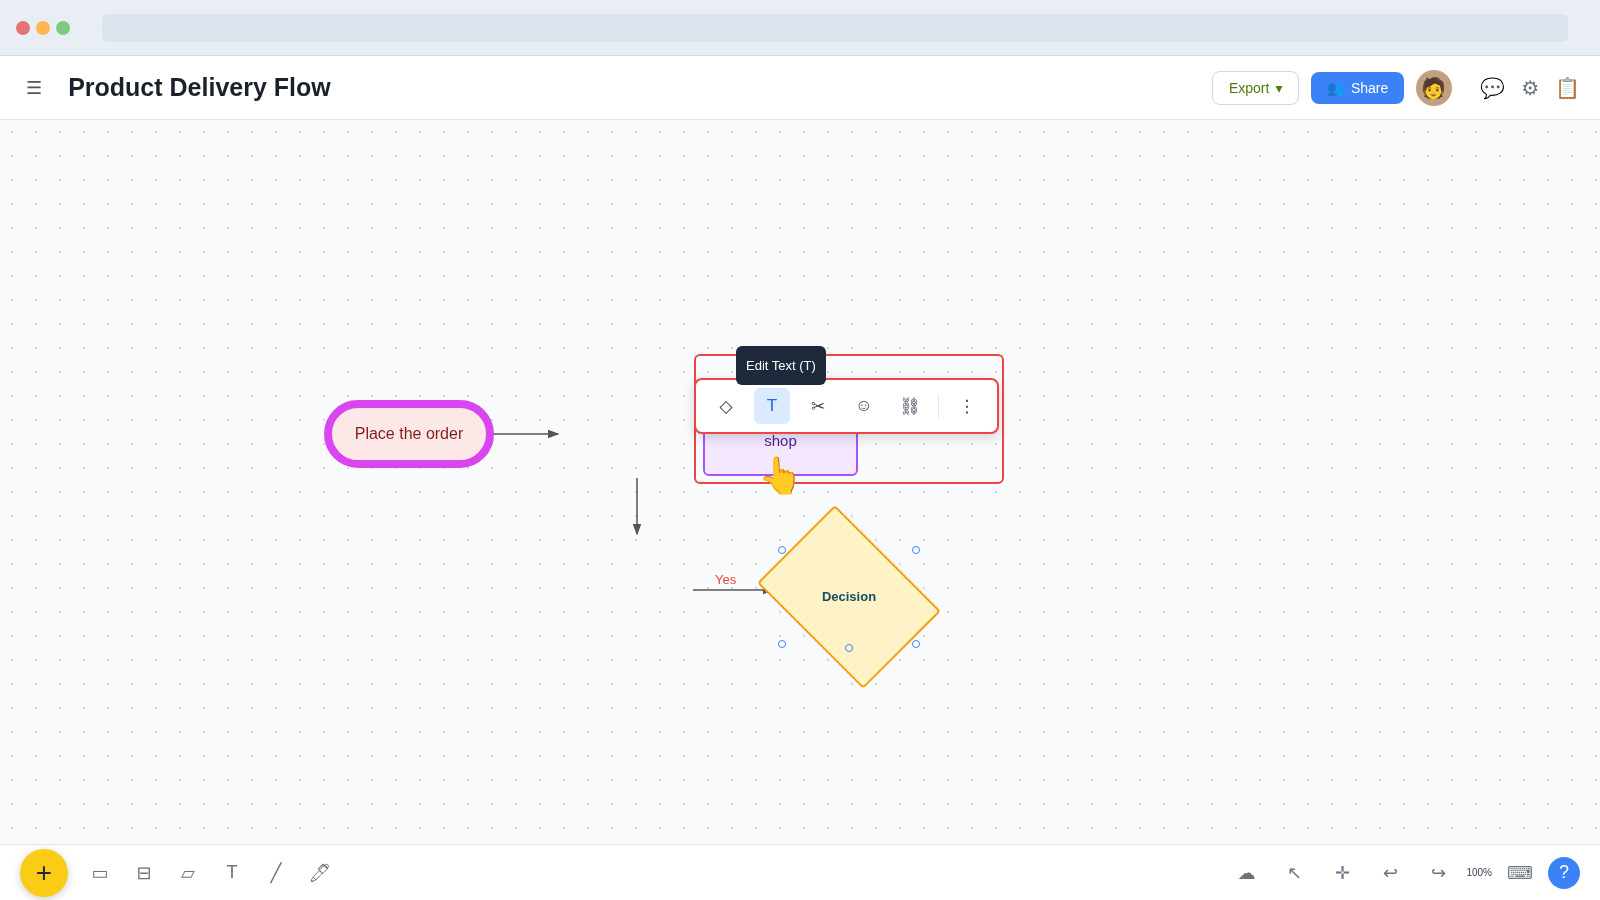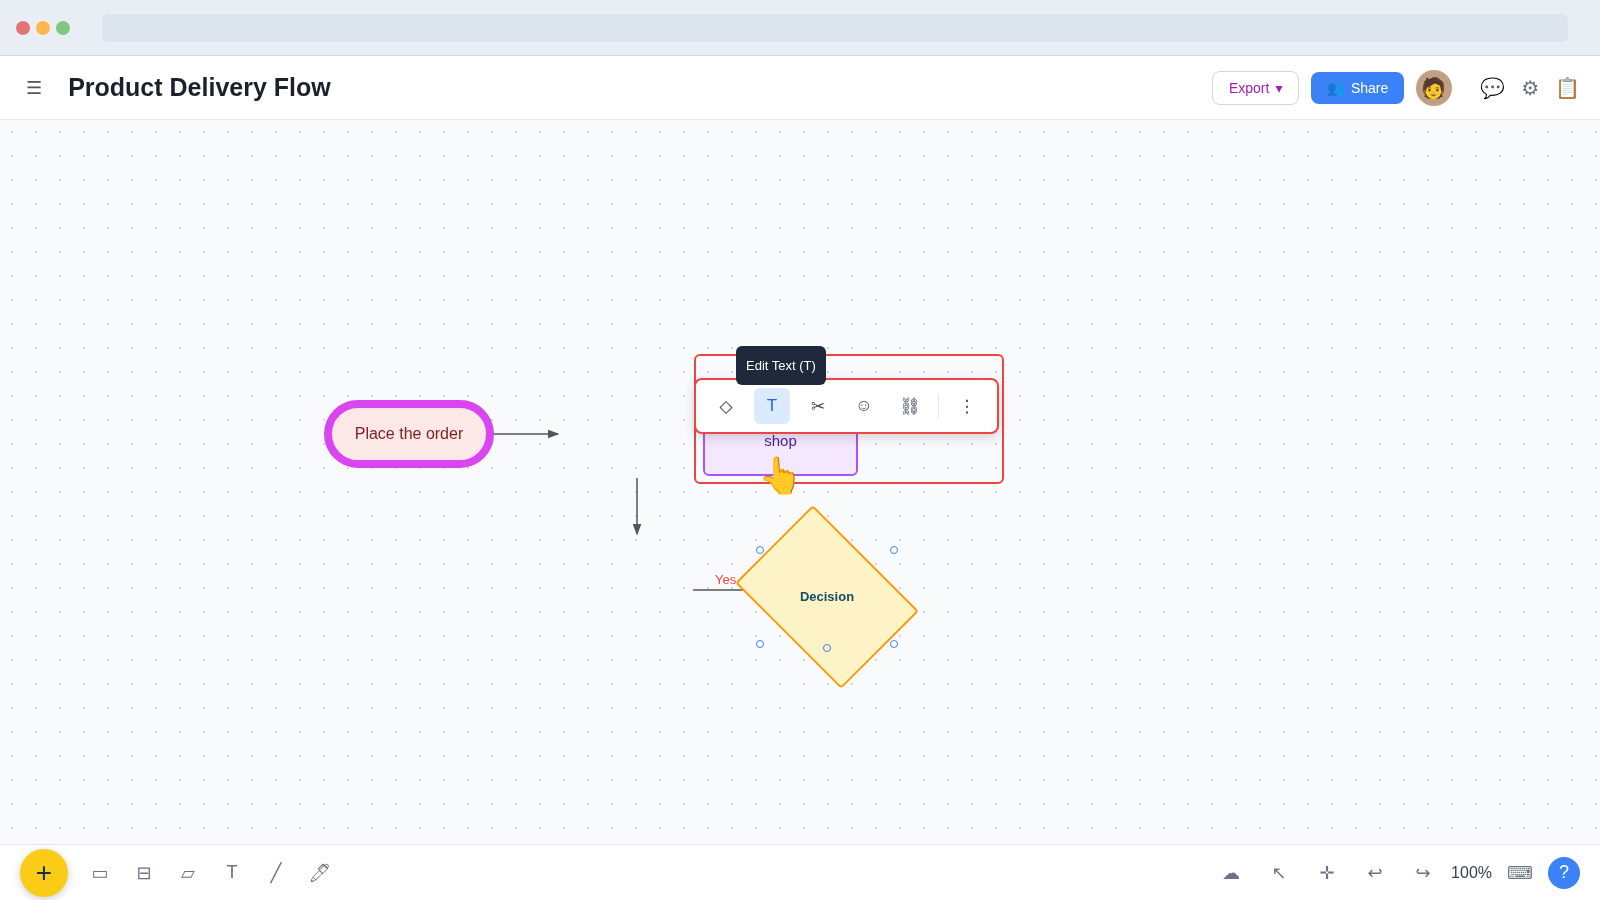--- a/index.html
+++ b/index.html
@@ -64,21 +64,21 @@
     }
     .toolbar-spacer { flex: 1; }
     .btn-export {
       display: flex; align-items: center; gap: 6px;
       padding: 8px 16px;
       border: 1.5px solid #d0d7de;
       border-radius: 8px;
       background: white;
       font-size: 14px;
       font-weight: 500;
-      color: #a21caf;
+      color: #4d7c0f;
       cursor: pointer;
     }
     .btn-share {
       display: flex; align-items: center; gap: 6px;
       padding: 8px 16px;
       border-radius: 8px;
       background: #3b82f6;
       color: white;
       font-size: 14px;
       font-weight: 500;
@@ -185,21 +185,21 @@
       z-index: 1;
       font-size: 13px;
       font-weight: 600;
       color: #164e63;
       text-align: center;
       line-height: 1.3;
     }
 
     
     .node-decision {
-      left: 752px;
+      left: 774px;
       top: 422px;
       width: 150px;
       height: 110px;
       position: absolute;
     }
     .decision-selected::before {
       background: #fef3c7 !important;
       border: 2px solid #f59e0b !important;
     }
     .handle {
@@ -311,21 +311,21 @@
       display: flex; align-items: center; justify-content: center;
       font-size: 28px;
       color: #1e293b;
       cursor: pointer;
       box-shadow: 0 2px 8px rgba(0,0,0,0.2);
       margin-right: 8px;
       position: relative;
     }
     .bt-spacer { flex: 1; }
     .zoom-level {
-      font-size: 16px;
+      font-size: 10px;
       font-weight: 500;
       color: #374151;
     }
     .bt-right {
       display: flex; align-items: center; gap: 8px;
     }
 
     
     .arrow-label {
       position: absolute;

